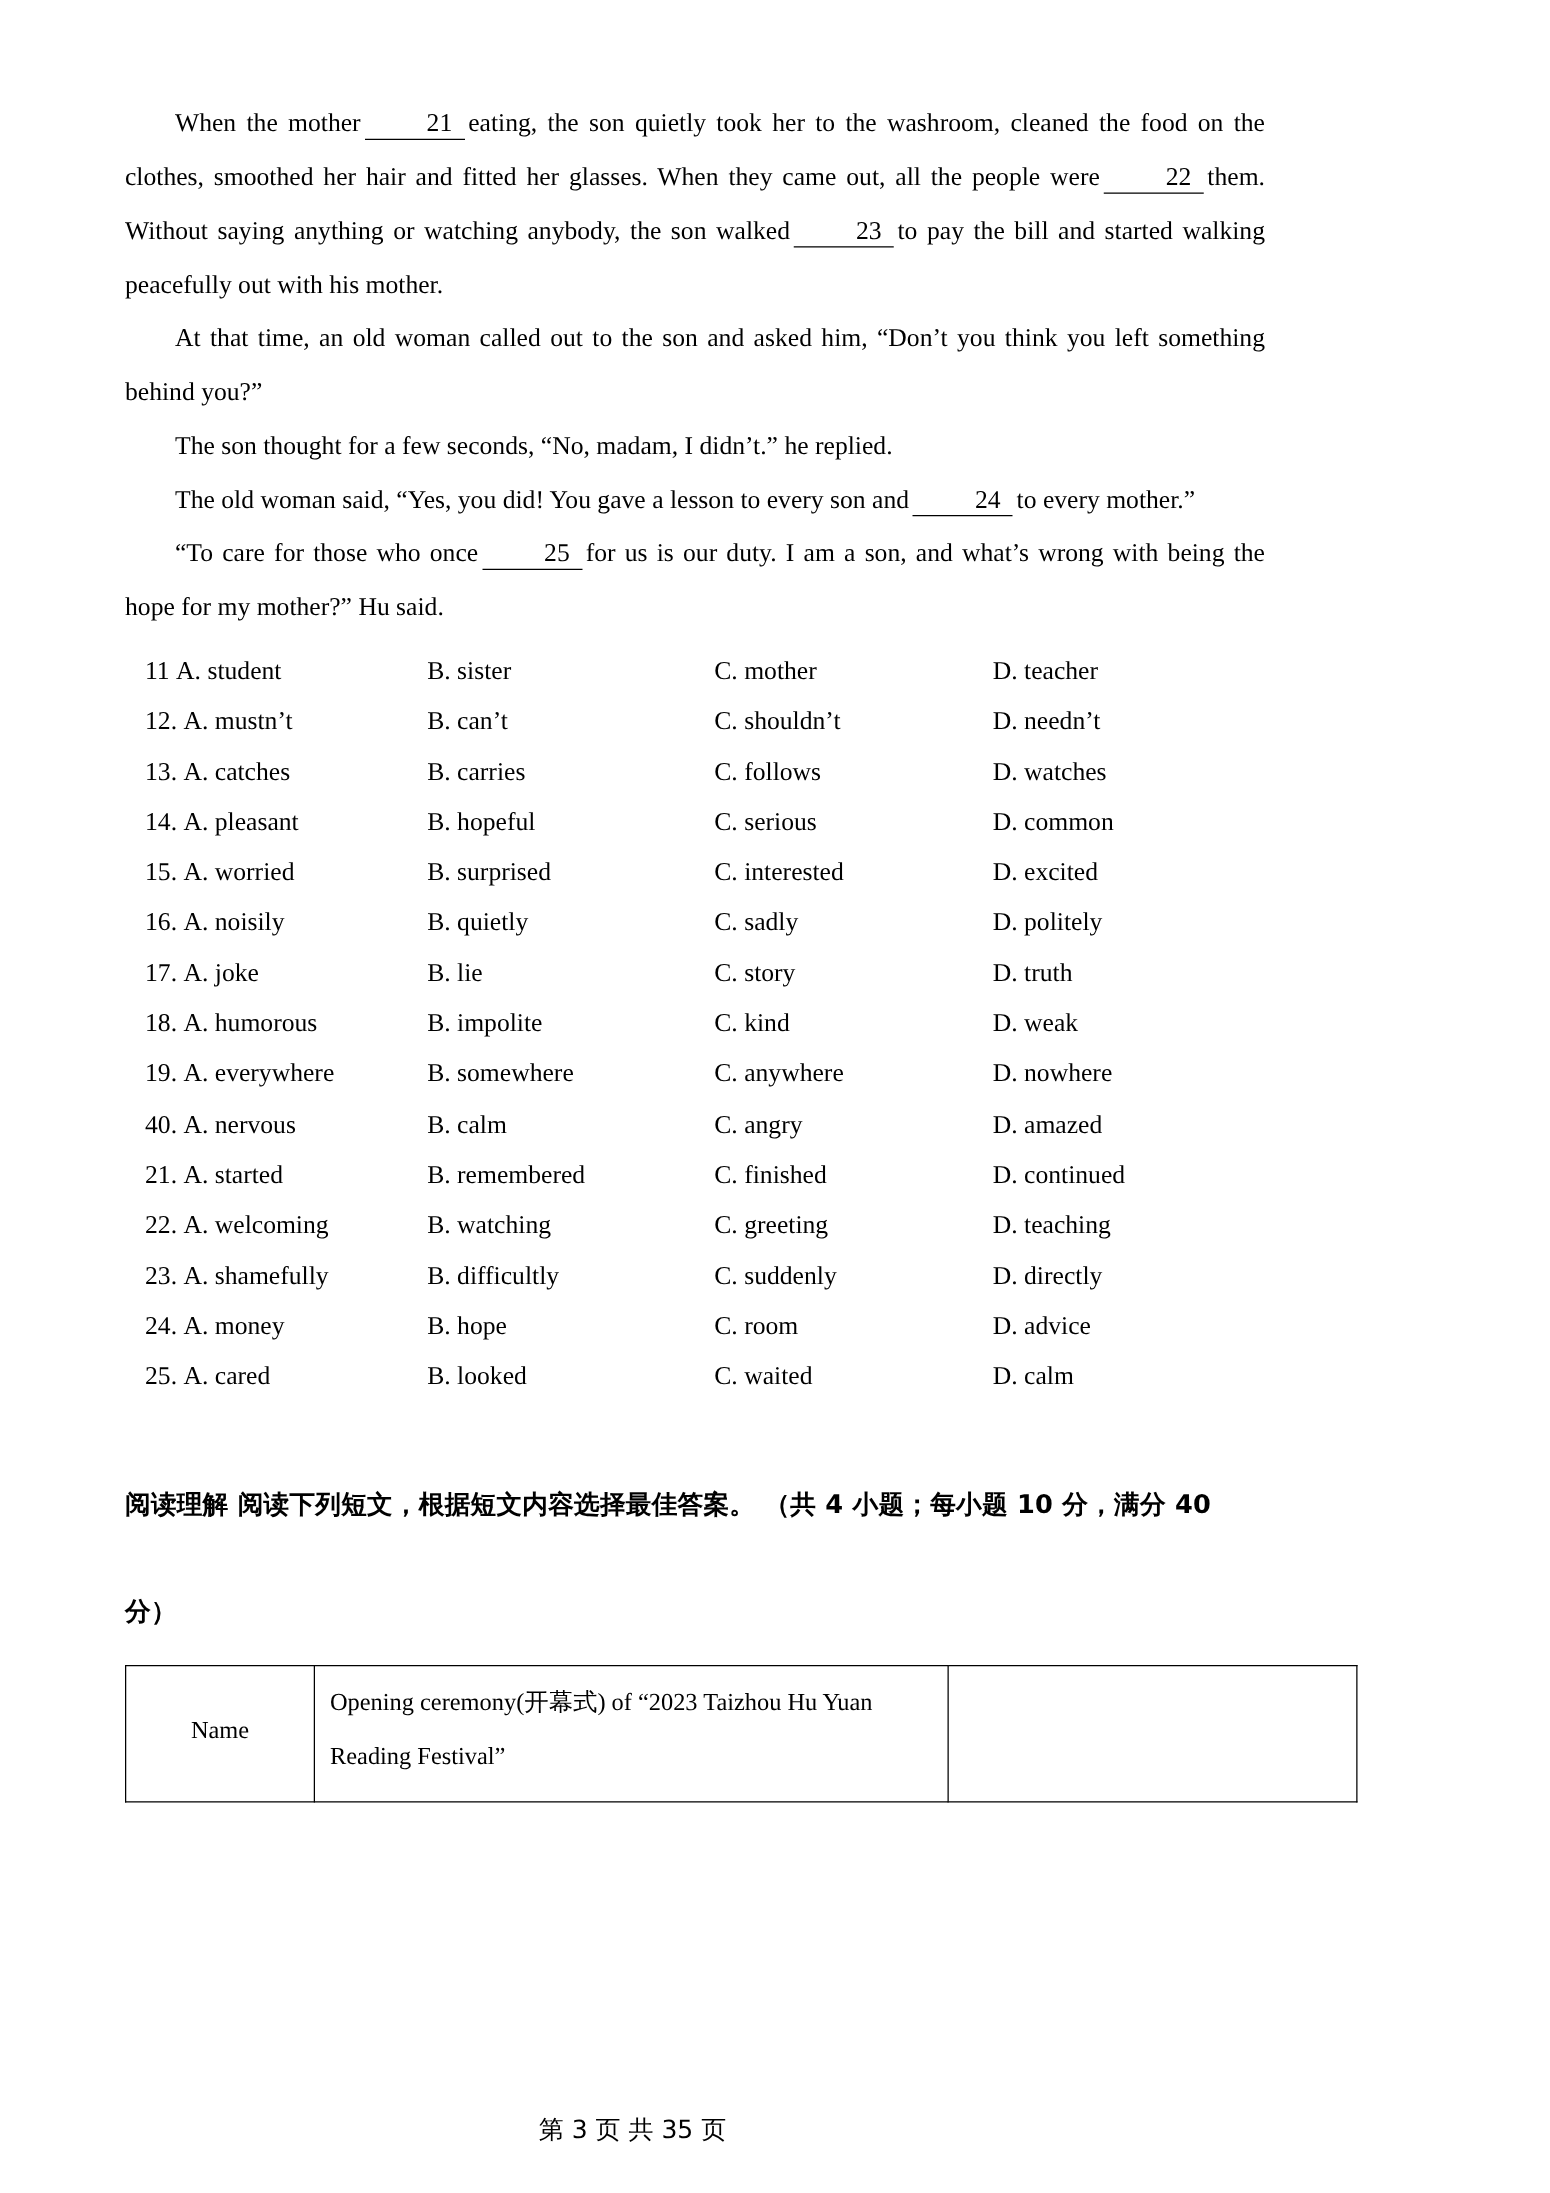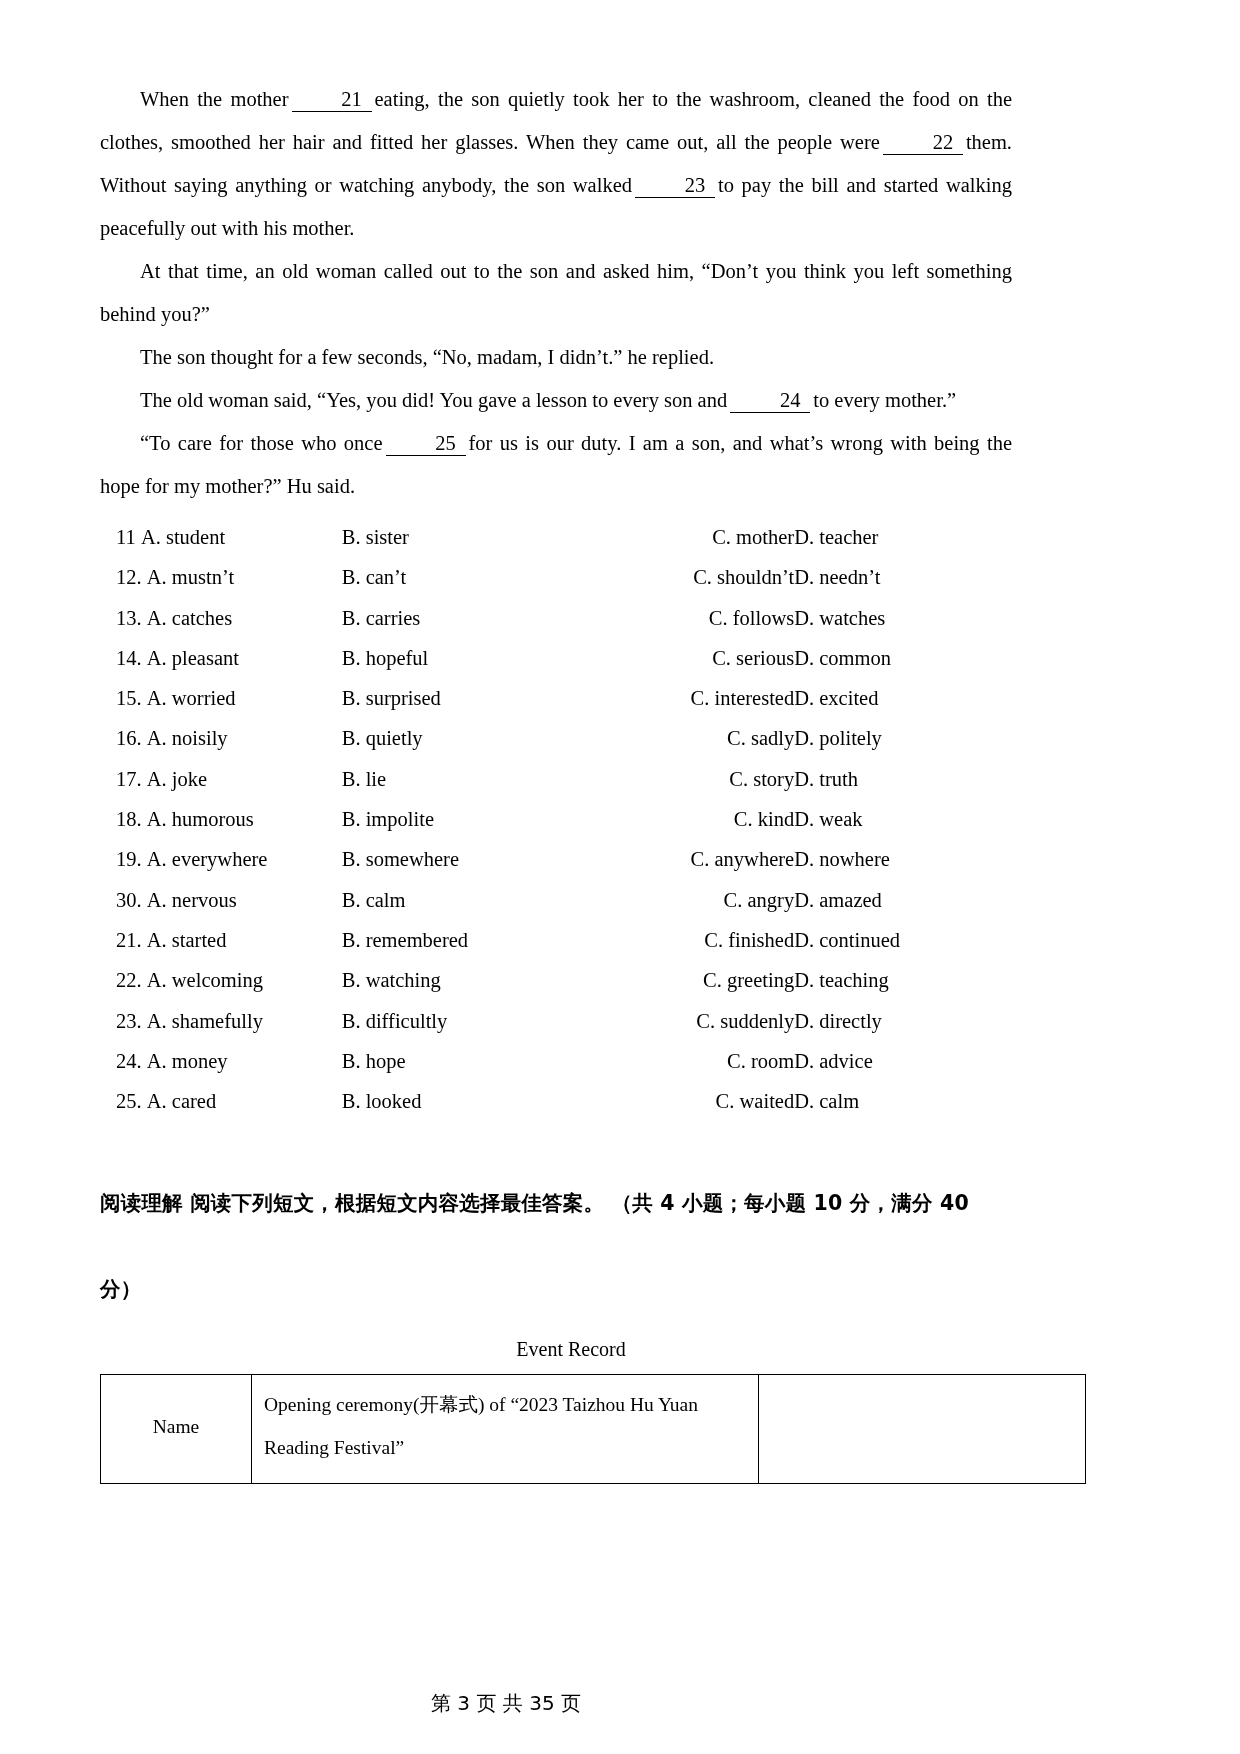--- a/index.html
+++ b/index.html
@@ -61,21 +61,21 @@
   .opt-row {
     display: flex;
     font-size: 20.5px;
     height: 40.3px;
     align-items: flex-start;
     line-height: 30px;
     margin-left: 16px;
   }
   .opt-a { width: 228px; }
   .opt-b { width: 232px; }
-  .opt-c { width: 225px; text-align: right; }
+  .opt-c { width: 225px; }
   .opt-d { width: 220px; }
 
   
   .section-heading {
     margin-top: 34px;
     font-family: "DejaVu Sans", "Liberation Sans", sans-serif;
     font-weight: bold;
     font-size: 20.5px;
     line-height: 86px;
     letter-spacing: 0.2px;
@@ -192,21 +192,21 @@
       </div>
 
       <div class="opt-row">
         <span class="opt-a"><span>19.</span>&nbsp;<span>A. everywhere</span></span>
         <span class="opt-b">B. somewhere</span>
         <span class="opt-c">C. anywhere</span>
         <span class="opt-d">D. nowhere</span>
       </div>
 
       <div class="opt-row">
-        <span class="opt-a"><span>30.</span>&nbsp;<span>A. nervous</span></span>
+        <span class="opt-a"><span>40.</span>&nbsp;<span>A. nervous</span></span>
         <span class="opt-b">B. calm</span>
         <span class="opt-c">C. angry</span>
         <span class="opt-d">D. amazed</span>
       </div>
 
       <div class="opt-row">
         <span class="opt-a"><span>21.</span>&nbsp;<span>A. started</span></span>
         <span class="opt-b">B. remembered</span>
         <span class="opt-c">C. finished</span>
         <span class="opt-d">D. continued</span>
@@ -237,21 +237,20 @@
         <span class="opt-a"><span>25.</span>&nbsp;<span>A. cared</span></span>
         <span class="opt-b">B. looked</span>
         <span class="opt-c">C. waited</span>
         <span class="opt-d">D. calm</span>
       </div>
 
     </div>
 
     <div class="section-heading">阅读理解 阅读下列短文，根据短文内容选择最佳答案。 （共 4 小题；每小题 10 分，满分 40 分）</div>
 
-    <div class="table-title">Event Record</div>
 
     <table class="event-record">
       <tbody>
           <tr>
         <td class="col-name">Name</td>
         <td class="col-value">
           <div>Opening ceremony(开幕式) of “2023 Taizhou Hu Yuan</div>
           <div>Reading Festival”</div>
         </td>
         <td class="col-blank"></td>

